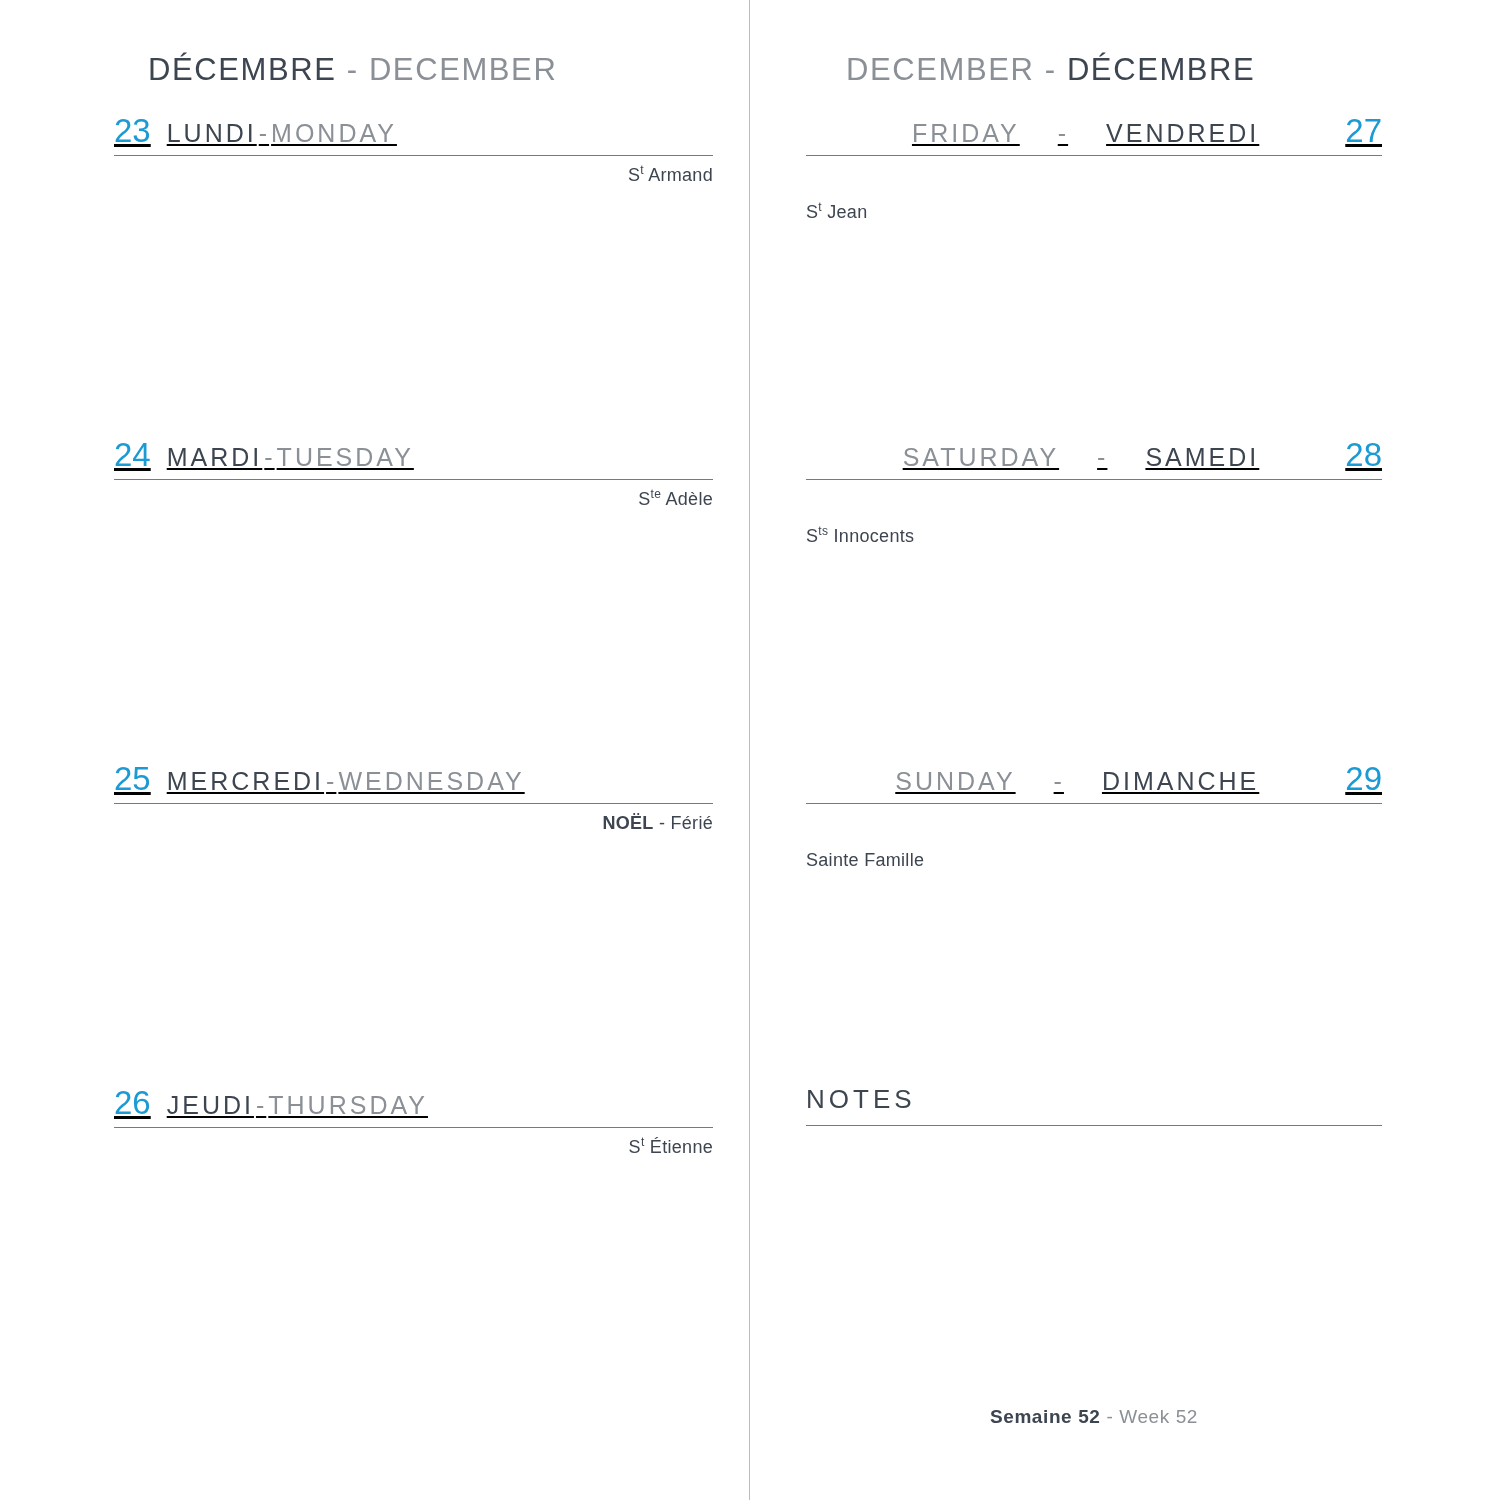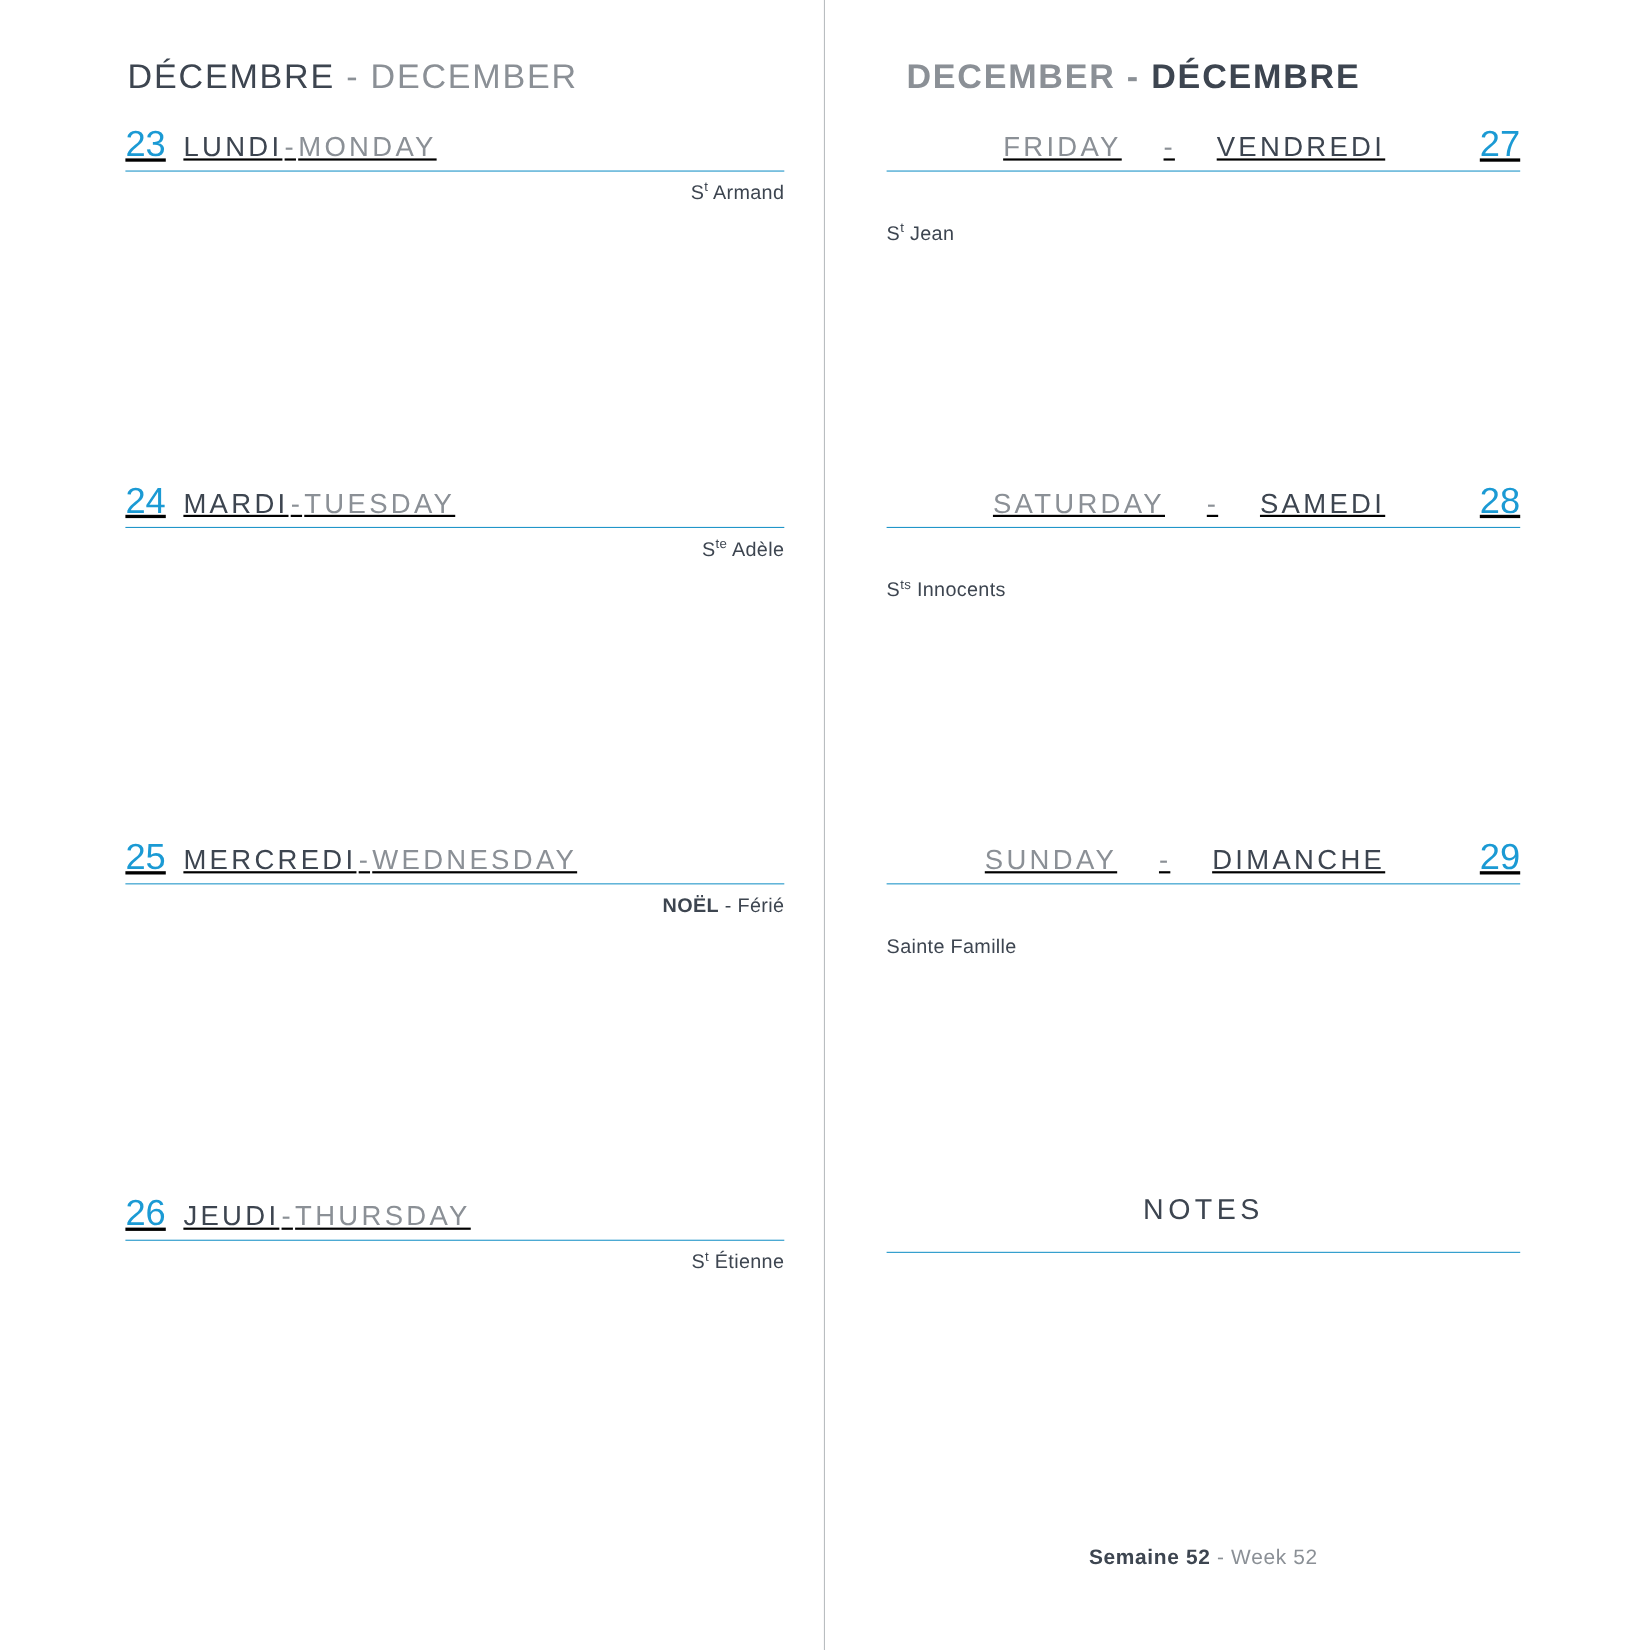--- a/index.html
+++ b/index.html
@@ -51,23 +51,24 @@
     top: 0;
     bottom: 0;
   }
 
   
   .month-head {
     font-size: 31px;
     letter-spacing: 1.6px;
     font-weight: 400;
     white-space: nowrap;
+    margin-left: 32px;
   }
   .month-left { position: absolute; top: 52px; left: 2px; }
-  .month-right { position: absolute; top: 52px; left: 18px; font-weight: bold; }
+  .month-right { position: absolute; top: 52px; left: 8px; }
   .mh-dark { color: #3d4550; }
   .mh-grey { color: #8b9096; }
   .mh-sep  { color: #8b9096; }
 
   
   .day {
     position: absolute;
     left: 0;
     right: 0;
   }
@@ -126,22 +127,22 @@
   .saint .holiday-sep { font-weight: normal; }
 
   
   .notes-block {
     position: absolute;
     left: 0;
     right: 0;
   }
   .notes-row {
     display: flex;
-    justify-content: center;
-    padding-bottom: 23px;
+    justify-content: flex-start;
+    padding-bottom: 10px;
     border-bottom: 1.5px solid #2196c9;
   }
   .notes-label {
     color: #3d4550;
     font-size: 26px;
     letter-spacing: 4px;
   }
 
   .week-footer {
     position: absolute;

